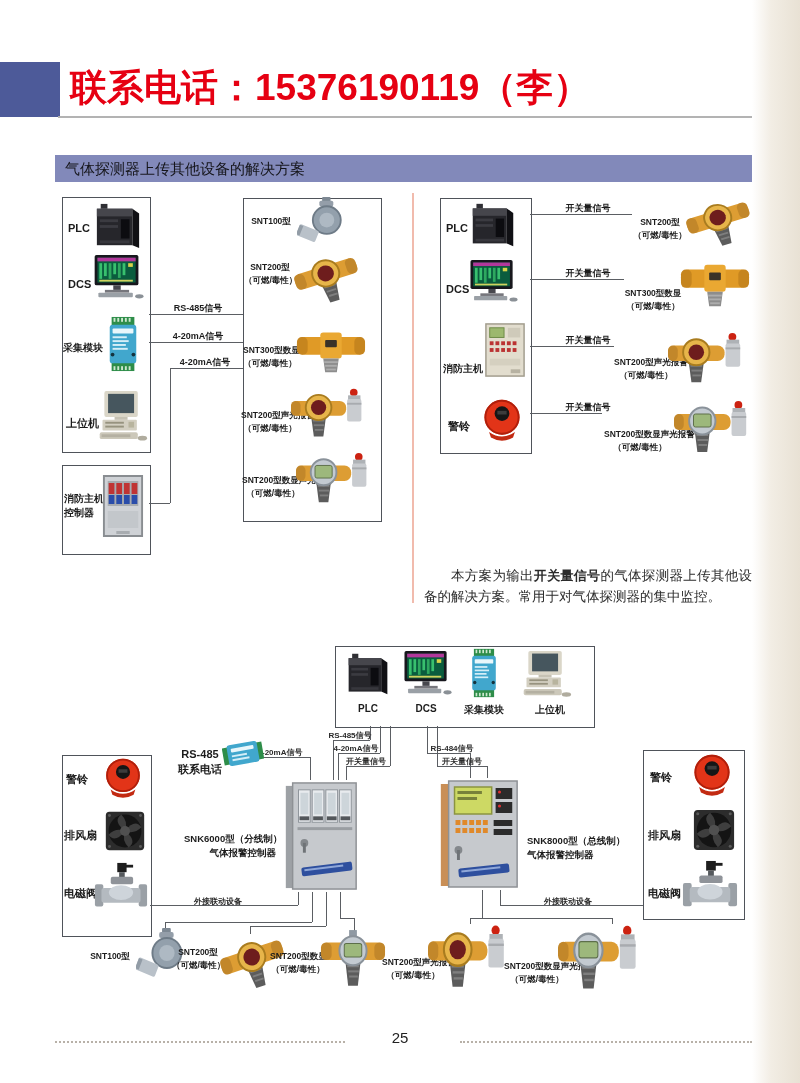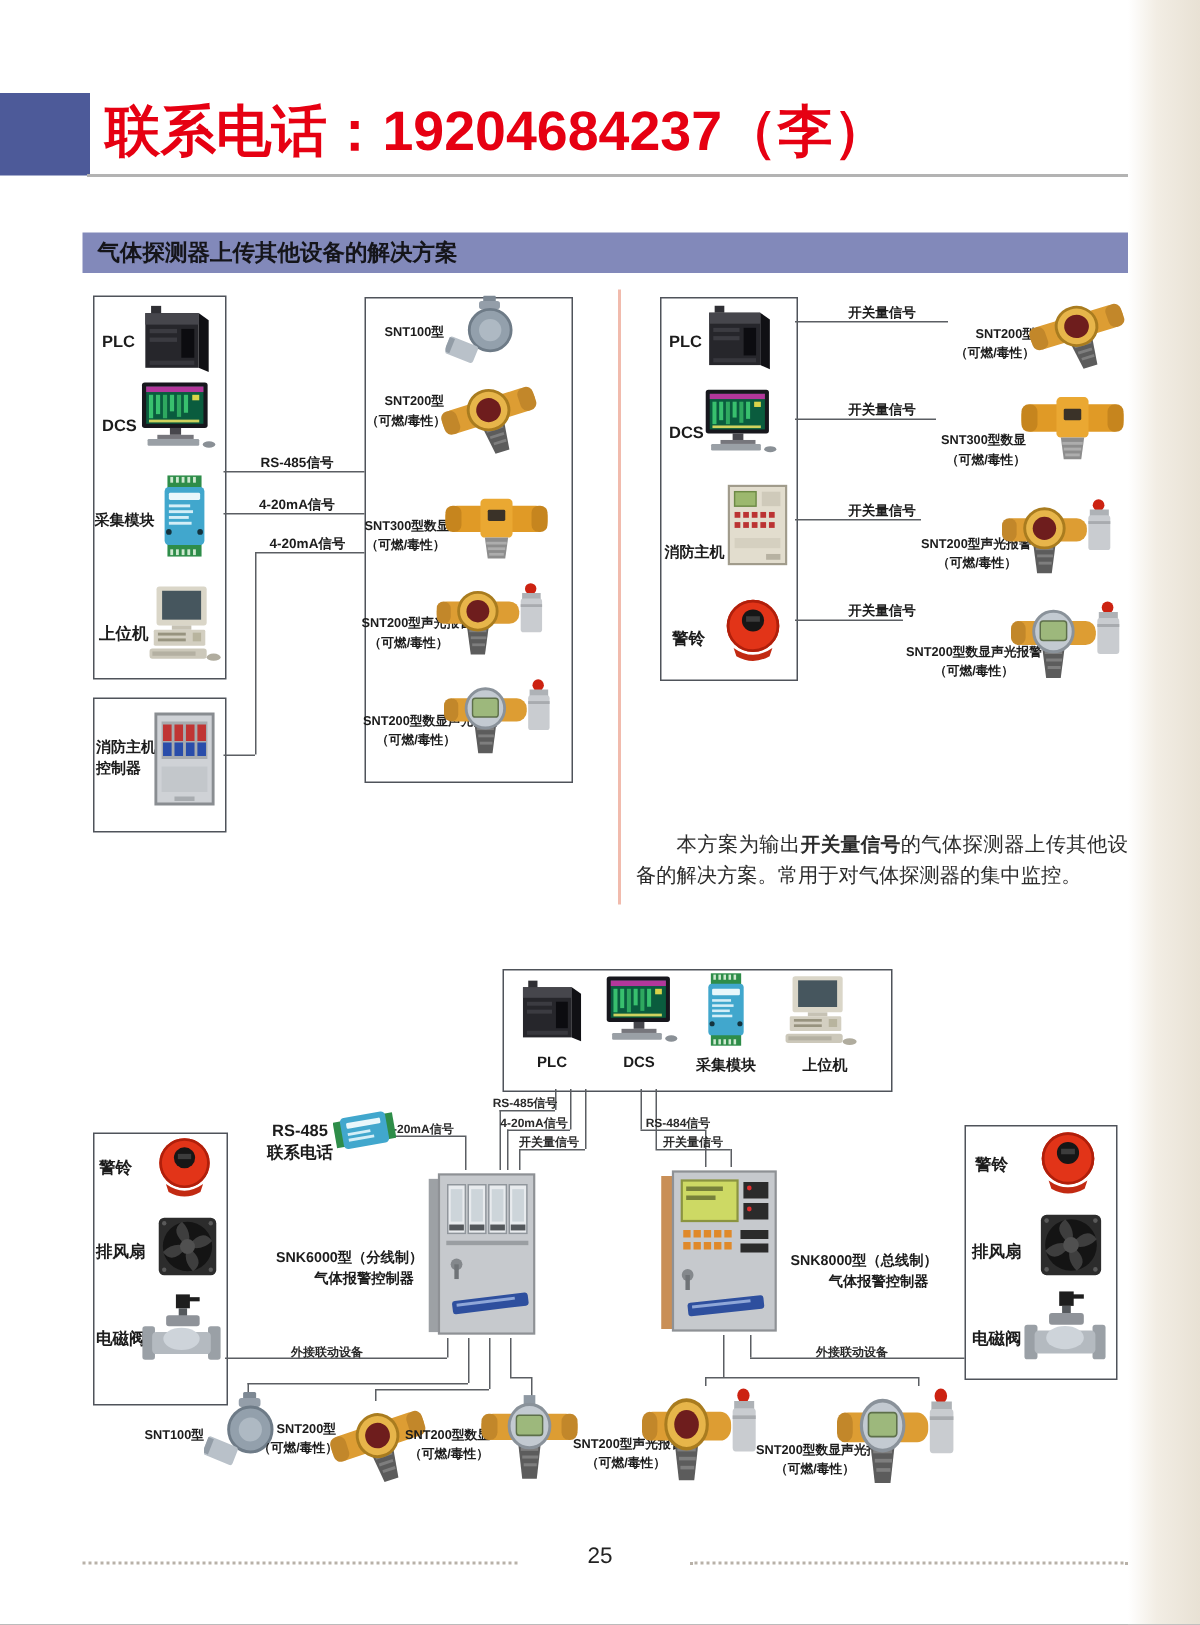--- a/index.html
+++ b/index.html
@@ -3,50 +3,50 @@
 <meta charset="utf-8">
 <style>
   html,body{margin:0;padding:0;background:#888;}
   #page{position:relative;width:800px;height:1083px;background:#ffffff;overflow:hidden;
         font-family:"Liberation Sans",sans-serif;}
   .navy{position:absolute;left:0;top:62px;width:60px;height:55px;background:#4d5a99;}
   .phone{position:absolute;left:70px;top:63px;font-size:37px;font-weight:900;color:#e60012;
          letter-spacing:0px;white-space:nowrap;}
   .hrule{position:absolute;left:58px;top:116px;width:694px;height:2px;background:#b3b3b3;}
   .secbar{position:absolute;left:55px;width:700px;height:27px;background:#8289ba;
-          font-size:15px;font-weight:bold;color:#15151a;line-height:27px;padding-left:10px;
+          font-size:15px;font-weight:normal;color:#15151a;line-height:27px;padding-left:10px;
           box-sizing:border-box;}
   .box{position:absolute;border:1px solid #4f535a;background:#fff;}
   .lbl{position:absolute;font-weight:bold;color:#1c1c1c;white-space:nowrap;font-size:11px;line-height:1.35;}
   .lbl10{font-size:10px;}
   .sig{position:absolute;font-size:9px;font-weight:bold;color:#1c1c1c;text-align:center;white-space:nowrap;}
   .sig8{position:absolute;font-size:8px;font-weight:bold;color:#2a2a2a;text-align:center;white-space:nowrap;}
   .wire{position:absolute;background:#5b5e63;}
   .detlbl{position:absolute;text-align:center;font-weight:bold;font-size:8.5px;line-height:1.5;
           color:#1c1c1c;}
-  .detlbl div{white-space:nowrap;text-align:right;}
+  .detlbl div{white-space:nowrap;}
   .dev{position:absolute;display:block;}
   .dev svg{width:100%;height:100%;display:block;}
   .pinkline{position:absolute;left:412px;top:193px;width:2px;height:410px;background:#f1bbad;}
   .note{position:absolute;margin:0;font-family:"Liberation Serif",serif;font-size:13.5px;
         line-height:21px;color:#2b2b2b;text-align:justify;text-indent:27px;}
   .note b{font-family:"Liberation Sans",sans-serif;font-size:13px;}
   .pagenum{position:absolute;left:380px;top:1029px;width:40px;text-align:center;font-size:15px;
            color:#222;font-family:"Liberation Sans",sans-serif;}
   .dotline{position:absolute;top:1041px;height:0;border-top:2px dotted #b8b1a8;}
   .pageedge{position:absolute;left:752px;top:0;width:48px;height:1083px;
             background:linear-gradient(to right,#ffffff 0%,#f2ede4 40%,#e8e1d4 100%);}
 </style>
 </head>
 <body>
 
 <div id="page">
 
   <div class="navy"></div>
-  <div class="phone">联系电话：19204684237（李）</div>
+  <div class="phone">联系电话：15376190119（李）</div>
   <div class="hrule"></div>
 
   <div class="secbar" style="top:155px;">气体探测器上传其他设备的解决方案</div>
 
   <div class="box" style="left:62px;top:197px;width:87px;height:254px;"></div>
   <span class="lbl" style="left:68px;top:221px;">PLC</span>
   <span class="dev" style="left:94px;top:202px;width:48px;height:48px;">
       <svg viewBox="0 0 50 50" preserveAspectRatio="none">
         <rect x="3" y="7" width="37" height="38" fill="#26262b"></rect>
         <polygon points="40,7 47,12 47,48 40,45" fill="#101014"></polygon>
@@ -394,21 +394,21 @@
         <rect x="0" y="16" width="10" height="16" rx="5" fill="#c2872a"></rect>
         <path d="M21,31 L37,31 L34,54 L24,54 Z" fill="#5c5c5c"></path>
         <rect x="23" y="36" width="12" height="2" fill="#7e7e7e"></rect>
         <rect x="24" y="41" width="11" height="2" fill="#7e7e7e"></rect>
         <rect x="25" y="46" width="9" height="2" fill="#7e7e7e"></rect>
         <circle cx="29" cy="23" r="13.5" fill="#c3cad1" stroke="#8a929a" stroke-width="2"></circle>
         <rect x="20" y="16" width="18" height="13" rx="2" fill="#9db87c" stroke="#5d6f4a"></rect>
       </svg>
     </span>
 
-  <p class="note" style="left:424px;top:552px;width:328px;">
+  <p class="note" style="left:424px;top:565px;width:328px;">
     <span>本方案为输出</span><b>开关量信号</b><span>的气体探测器上传其他设备的解决方案。常用于对气体探测器的集中监控。</span>
   </p>
 
 
 
   <div class="box" style="left:335px;top:646px;width:258px;height:80px;"></div>
   <span class="dev" style="left:346px;top:652px;width:44px;height:44px;">
       <svg viewBox="0 0 50 50" preserveAspectRatio="none">
         <rect x="3" y="7" width="37" height="38" fill="#26262b"></rect>
         <polygon points="40,7 47,12 47,48 40,45" fill="#101014"></polygon>

